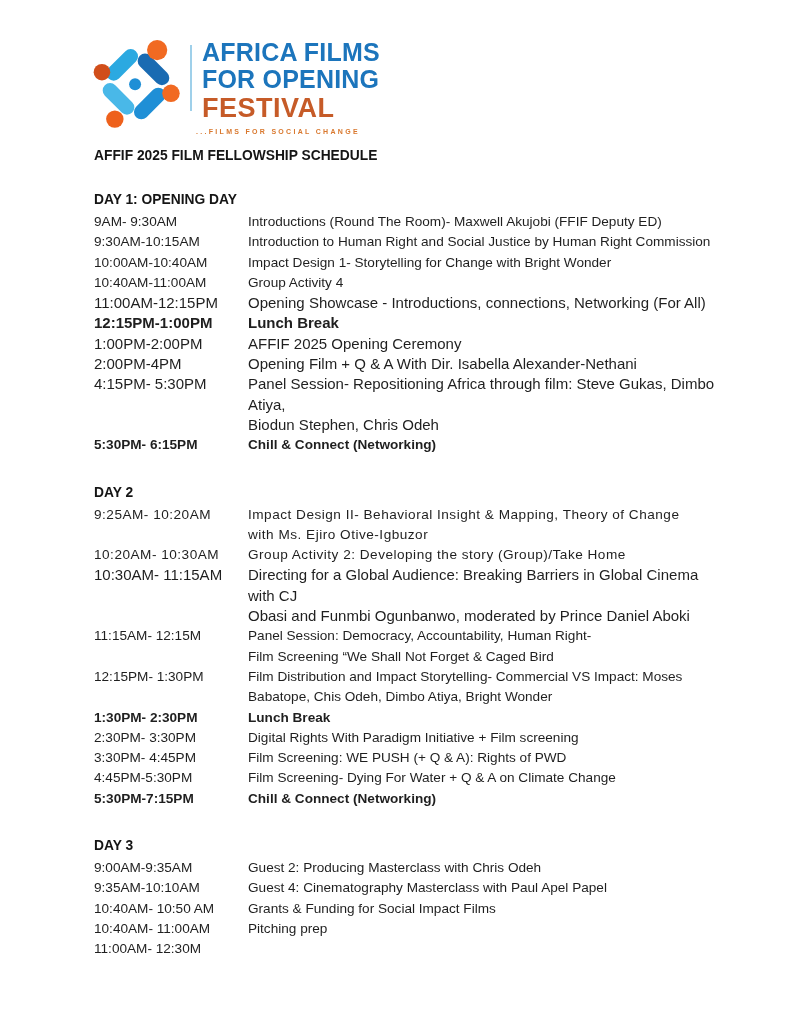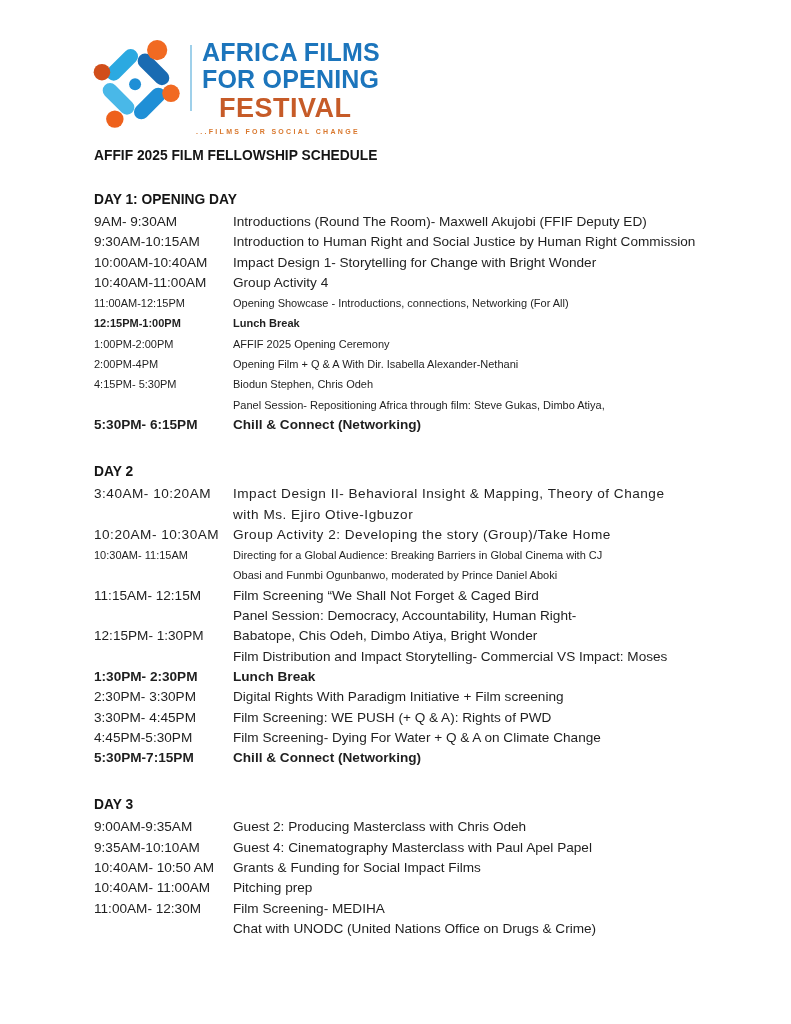--- a/index.html
+++ b/index.html
@@ -36,21 +36,20 @@
     color: #1c75bc;
     line-height: 27px;
     letter-spacing: 0.2px;
   }
   .logo-line-festival {
     font-size: 27px;
     font-weight: 700;
     color: #c65b28;
     line-height: 30px;
     letter-spacing: 0.5px;
-    margin-left: 17px;
   }
   .logo-tagline {
     font-size: 7px;
     font-weight: 700;
     color: #d9782e;
     letter-spacing: 2.3px;
     margin-top: 5px;
     margin-left: -6px;
     white-space: nowrap;
   }
@@ -71,32 +70,32 @@
     line-height: 20px;
   }
   .day-section { margin-bottom: 27px; }
   .day-heading {
     font-size: 13.8px;
     font-weight: 700;
     color: #151515;
     line-height: 20px;
     margin-bottom: 2px;
   }
-  .row { display: flex; align-items: flex-start; }
+  .row { display: flex; align-items: flex-start; gap: 15px; }
   .row .time {
     flex: none;
     width: 139px;
     font-size: 13.6px;
     line-height: 20.3px;
     white-space: nowrap;
   }
   .row .desc { flex: 1; }
   .row .line { font-size: 13.6px; line-height: 20.3px; }
   .row.bold .time, .row.bold .line { font-weight: 700; }
-  .row.sm .time, .row.sm .line { font-size: 11px; }
+  .row.sm .time, .row.sm .line { font-size: 15px; }
   .row.sp .time, .row.sp .line { letter-spacing: 0.5px; }
 
   
   .footer-bar {
     position: absolute;
     left: 95px;
     top: 1006px;
     width: 76px;
     height: 9px;
     background: #2e74c9;
@@ -177,35 +176,35 @@
           </div>
           <div class="row sm">
             <span class="time">2:00PM-4PM</span>
             <div class="desc">
               <div class="line">Opening Film + Q &amp; A With Dir. Isabella Alexander-Nethani</div>
             </div>
           </div>
           <div class="row sm">
             <span class="time">4:15PM- 5:30PM</span>
             <div class="desc">
+              <div class="line">Panel Session- Repositioning Africa through film: Steve Gukas, Dimbo Atiya,</div>
               <div class="line">Biodun Stephen, Chris Odeh</div>
-              <div class="line">Panel Session- Repositioning Africa through film: Steve Gukas, Dimbo Atiya,</div>
             </div>
           </div>
           <div class="row bold">
             <span class="time">5:30PM- 6:15PM</span>
             <div class="desc">
               <div class="line">Chill &amp; Connect (Networking)</div>
             </div>
           </div>
         </section>
         <section class="day-section">
           <div class="day-heading">DAY 2</div>
           <div class="row sp">
-            <span class="time">3:40AM- 10:20AM</span>
+            <span class="time">9:25AM- 10:20AM</span>
             <div class="desc">
               <div class="line">Impact Design II- Behavioral Insight &amp; Mapping, Theory of Change</div>
               <div class="line">with Ms. Ejiro Otive-Igbuzor</div>
             </div>
           </div>
           <div class="row sp">
             <span class="time">10:20AM- 10:30AM</span>
             <div class="desc">
               <div class="line">Group Activity 2: Developing the story (Group)/Take Home</div>
             </div>
@@ -213,29 +212,29 @@
           <div class="row sm">
             <span class="time">10:30AM- 11:15AM</span>
             <div class="desc">
               <div class="line">Directing for a Global Audience: Breaking Barriers in Global Cinema with CJ</div>
               <div class="line">Obasi and Funmbi Ogunbanwo, moderated by Prince Daniel Aboki</div>
             </div>
           </div>
           <div class="row">
             <span class="time">11:15AM- 12:15M</span>
             <div class="desc">
+              <div class="line">Panel Session: Democracy, Accountability, Human Right-</div>
               <div class="line">Film Screening “We Shall Not Forget &amp; Caged Bird</div>
-              <div class="line">Panel Session: Democracy, Accountability, Human Right-</div>
             </div>
           </div>
           <div class="row">
             <span class="time">12:15PM- 1:30PM</span>
             <div class="desc">
+              <div class="line">Film Distribution and Impact Storytelling- Commercial VS Impact: Moses</div>
               <div class="line">Babatope, Chis Odeh, Dimbo Atiya, Bright Wonder</div>
-              <div class="line">Film Distribution and Impact Storytelling- Commercial VS Impact: Moses</div>
             </div>
           </div>
           <div class="row bold">
             <span class="time">1:30PM- 2:30PM</span>
             <div class="desc">
               <div class="line">Lunch Break</div>
             </div>
           </div>
           <div class="row">
             <span class="time">2:30PM- 3:30PM</span>
@@ -283,24 +282,20 @@
             </div>
           </div>
           <div class="row">
             <span class="time">10:40AM- 11:00AM</span>
             <div class="desc">
               <div class="line">Pitching prep</div>
             </div>
           </div>
           <div class="row">
             <span class="time">11:00AM- 12:30M</span>
-            <div class="desc">
-              <div class="line">Film Screening- MEDIHA</div>
-              <div class="line">Chat with UNODC (United Nations Office on Drugs &amp; Crime)</div>
-            </div>
           </div>
         </section>
       </div>
   </div>
 
   <div class="footer-bar"></div>
 
 </div>
 
 </body></html>

